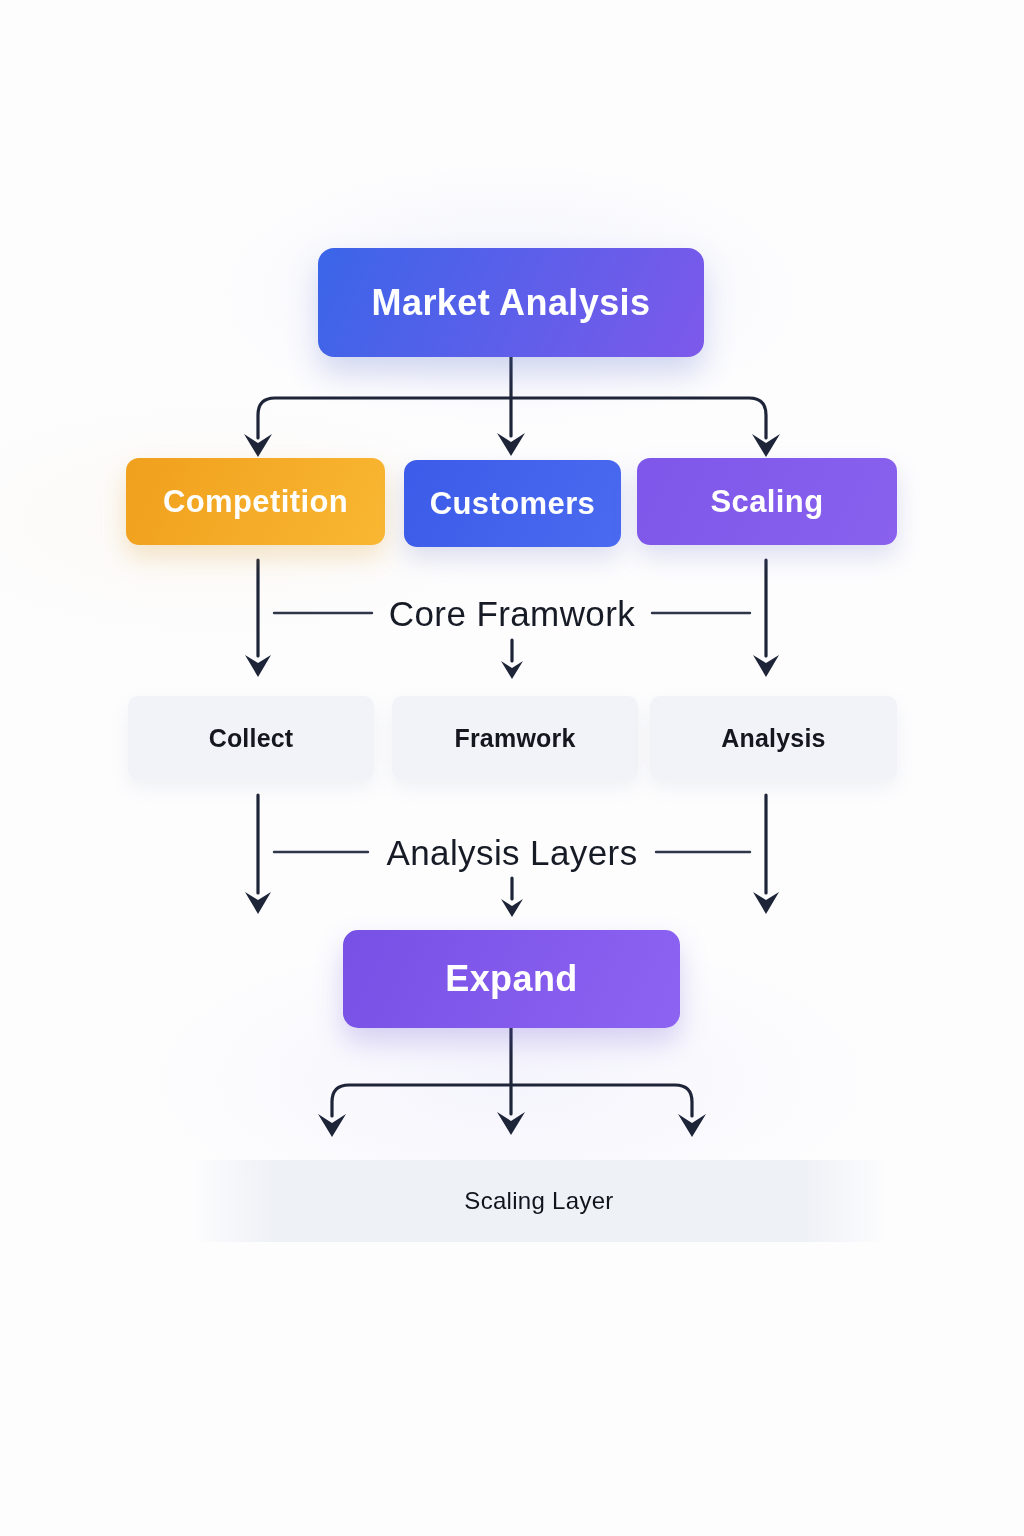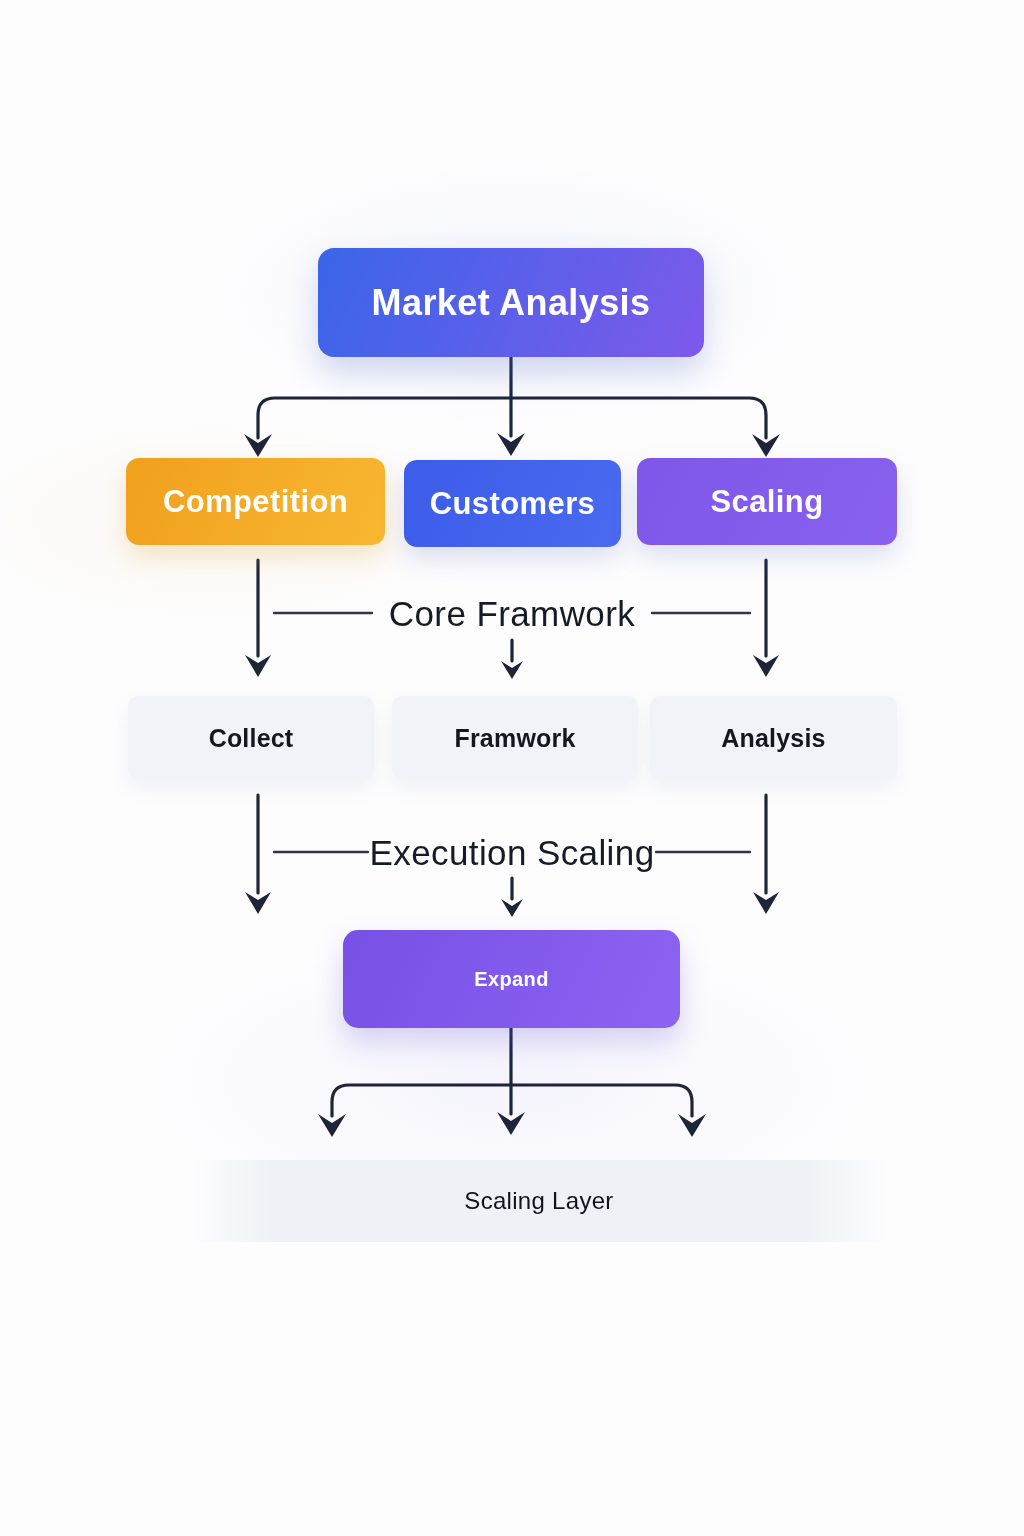--- a/index.html
+++ b/index.html
@@ -25,21 +25,21 @@
     left:318px; top:248px; width:386px; height:109px; border-radius:16px;
     font-size:36px; box-shadow:0 16px 30px rgba(90,110,200,.25);
   }
   .node-branch { height:87px; border-radius:13px; font-size:31px;
     box-shadow:0 12px 24px rgba(110,120,190,.22); }
   .node-competition { left:126px; top:458px; width:259px; box-shadow:0 12px 24px rgba(220,160,50,.25); }
   .node-customers  { left:404px; top:460px; width:217px; }
   .node-trends     { left:637px; top:458px; width:260px; }
   .node-expand {
     left:343px; top:930px; width:337px; height:98px; border-radius:15px;
-    font-size:20px; box-shadow:0 14px 28px rgba(110,90,210,.26);
+    font-size:36px; box-shadow:0 14px 28px rgba(110,90,210,.26);
   }
   .node-light {
     background:#f1f3f8; color:#14171e; font-weight:700; font-size:25px;
     height:84px; border-radius:10px; letter-spacing:.2px;
     box-shadow:0 8px 18px rgba(130,140,170,.10);
   }
   .node-collect   { left:128px; top:696px; width:246px; }
   .node-organize  { left:392px; top:696px; width:246px; }
   .node-interpret { left:650px; top:696px; width:247px; }
 
@@ -125,21 +125,21 @@
     <span>Collect</span>
   </div>
   <div class="node node-light node-organize">
     <span>Framwork</span>
   </div>
   <div class="node node-light node-interpret">
     <span>Analysis</span>
   </div>
 
   <div class="section-label section-execution">
-    <span>Execution Scaling</span>
+    <span>Analysis Layers</span>
   </div>
 
   <div class="node node-expand" style="background: linear-gradient(115deg, rgb(119, 80, 229), rgb(141, 99, 242));">
     <span>Expand</span>
   </div>
 
   <div class="band">
     <span>Scaling Layer</span>
   </div>
 

